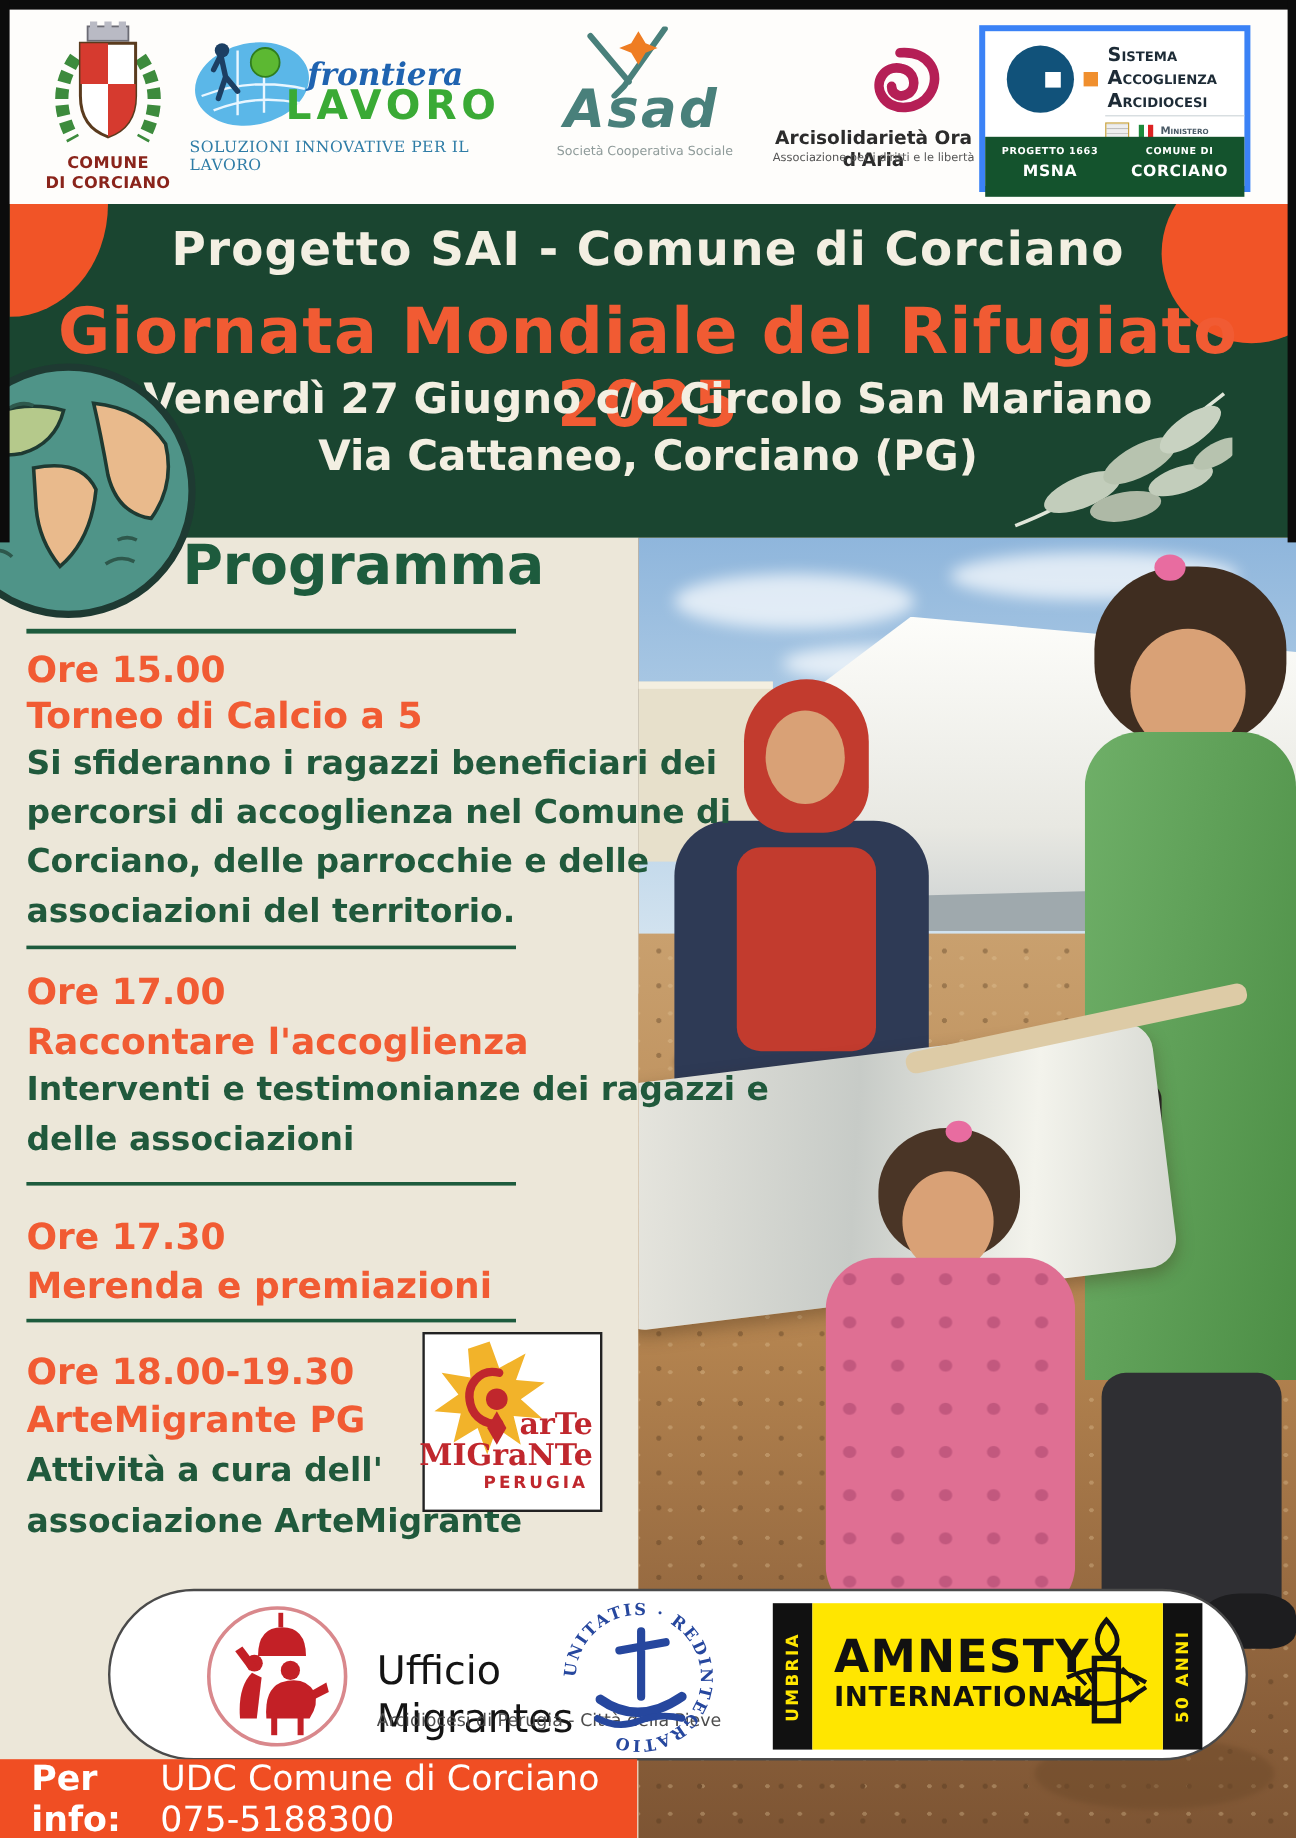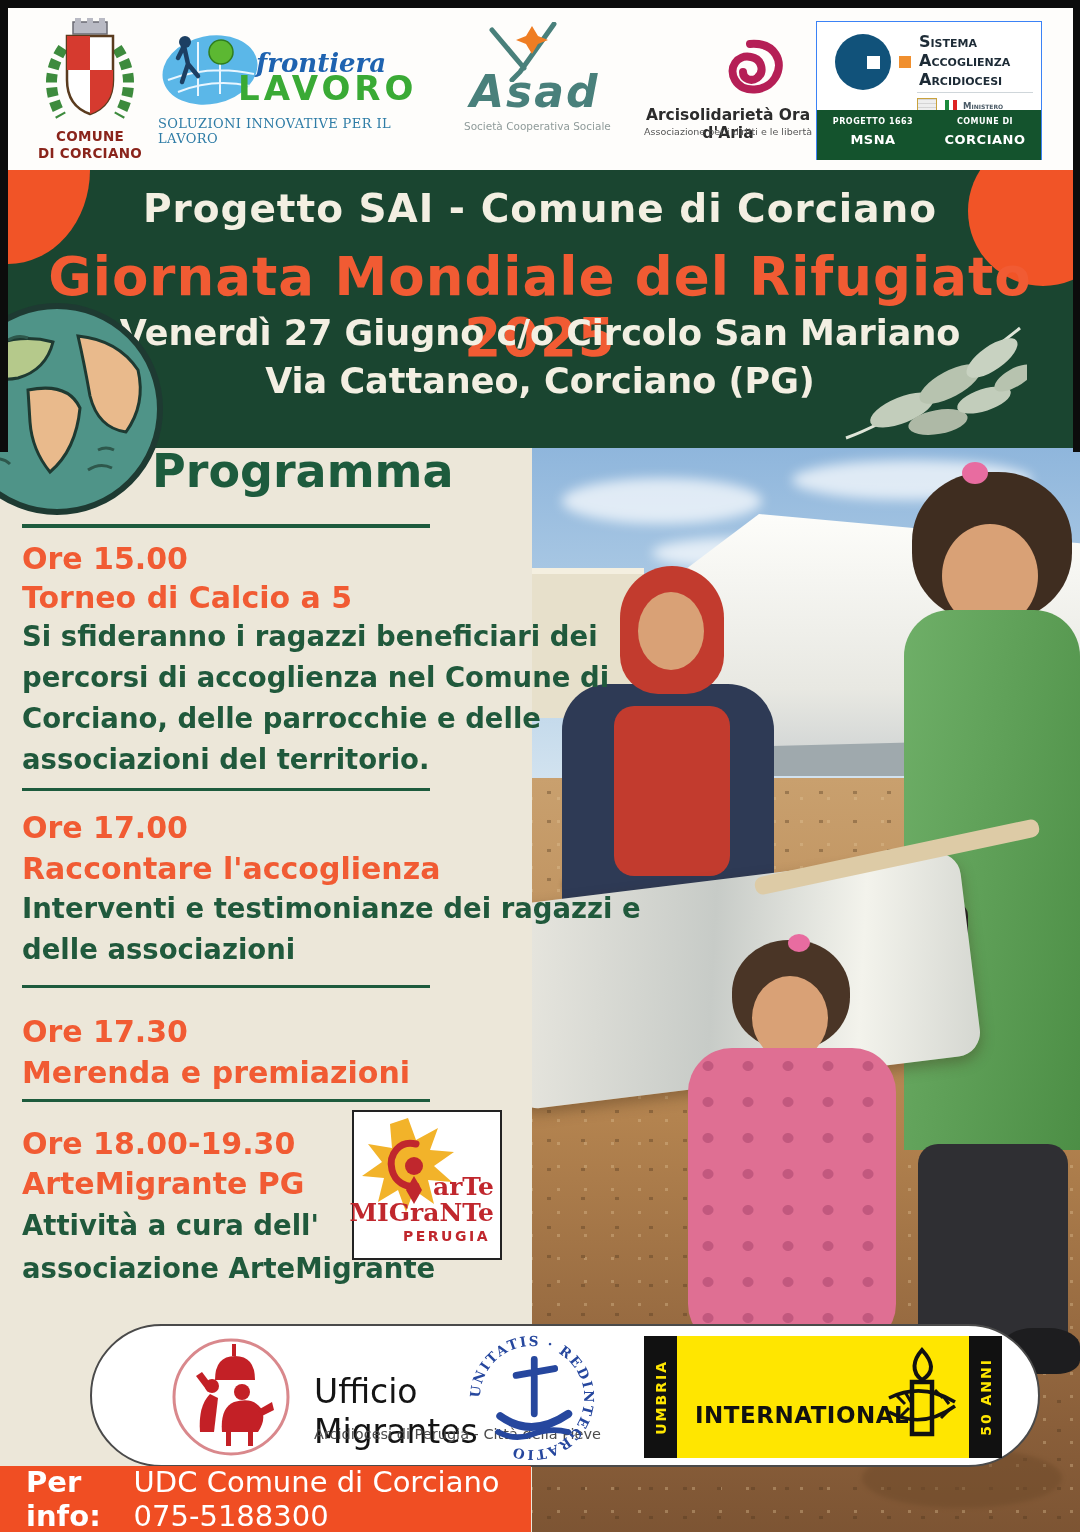--- a/index.html
+++ b/index.html
@@ -21,21 +21,21 @@
   .frontiera{left:158px;top:30px;width:270px;height:110px;}
   .fr-word1{position:absolute;left:98px;top:18px;font-size:26px;font-weight:bold;font-style:italic;color:#1f63b0;font-family:"DejaVu Serif","Liberation Serif",serif;}
   .fr-word2{position:absolute;left:80px;top:38px;font-size:34px;font-weight:bold;color:#3aaa35;letter-spacing:4px;}
   .fr-tagline{position:absolute;left:0px;top:86px;width:270px;font-size:13px;color:#2e7ca6;letter-spacing:.4px;font-family:"DejaVu Serif","Liberation Serif",serif;}
   .asad{left:462px;top:22px;width:160px;height:120px;}
   .asad-name{position:absolute;left:8px;top:44px;font-size:44px;font-weight:bold;font-style:italic;color:#49807b;letter-spacing:2px;}
   .asad-tagline{position:absolute;left:2px;top:98px;width:170px;font-size:10.5px;color:#8f9b9a;}
   .arci{left:648px;top:38px;width:160px;height:110px;text-align:center;}
   .arci-name{position:absolute;left:-22px;top:68px;width:204px;font-size:15.5px;font-weight:bold;color:#2c2c2c;}
   .arci-tagline{position:absolute;left:-22px;top:88px;width:204px;font-size:9.5px;color:#555;}
-  .sai-box{left:816px;top:21px;width:226px;height:139px;background:#fff;border:1px solid #3b82f6;}
+  .sai-box{left:816px;top:21px;width:226px;height:139px;background:#fff;border:5px solid #3b82f6;}
   .sai-circle{position:absolute;left:18px;top:12px;width:56px;height:56px;border-radius:50%;background:#11527a;}
   .sai-sq-white{position:absolute;left:50px;top:34px;width:13px;height:13px;background:#fff;}
   .sai-sq-orange{position:absolute;left:82px;top:34px;width:12px;height:12px;background:#f08f2e;}
   .sai-lines{position:absolute;left:102px;top:10px;color:#1d2b36;font-weight:bold;font-variant:small-caps;font-size:16px;line-height:19px;}
   .sai-divider{position:absolute;left:100px;top:70px;width:116px;height:1px;background:#cfd6da;}
   .anci-icon{position:absolute;left:100px;top:76px;width:20px;height:26px;border:1px solid #c9a23c;background:repeating-linear-gradient(0deg,#eee,#eee 3px,#bbb 4px);}
   .flag-icon{position:absolute;left:128px;top:78px;width:12px;height:22px;background:linear-gradient(90deg,#1c8a3c 33%,#fff 33%,#fff 66%,#d22 66%);}
   .ministero{position:absolute;left:146px;top:79px;font-size:8.5px;line-height:10px;color:#4a5a66;font-weight:bold;white-space:pre-line;font-variant:small-caps;}
   .sai-band{position:absolute;left:0;top:88px;width:100%;height:50px;background:#14532d;color:#fff;display:flex;}
   .sai-band div{flex:1;text-align:center;}
@@ -355,20 +355,21 @@
         <path d="M32 76 Q60 96 92 74" stroke="#26479e" stroke-width="7" fill="none" stroke-linecap="round"></path>
         <path d="M30 90 Q45 98 60 92 Q76 86 92 90" stroke="#26479e" stroke-width="5" fill="none" stroke-linecap="round"></path>
       </svg>
     </div>
 
     <div class="amnesty">
       <div class="am-side">
           <span>UMBRIA</span>
         </div>
       <div class="am-main">
+        <div class="am-name1">AMNESTY</div>
         <div class="am-name2">INTERNATIONAL</div>
         <svg class="am-candle" width="78" height="100" viewBox="0 0 78 100">
           <path d="M39 4 C50 16 52 26 39 34 C28 26 30 14 39 4Z" fill="none" stroke="#111" stroke-width="4"></path>
           <rect x="29" y="36" width="20" height="52" fill="none" stroke="#111" stroke-width="4.5"></rect>
           <path d="M6 52 Q39 36 72 56 M6 66 Q39 84 72 60" fill="none" stroke="#111" stroke-width="3.5"></path>
           <path d="M14 50 l8 8 M22 46 l6 10 M52 44 l8 8 M60 50 l6 8 M18 70 l8 -8 M58 72 l8 -8" stroke="#111" stroke-width="3"></path>
         </svg>
       </div>
       <div class="am-side">
           <span>50 ANNI</span>

